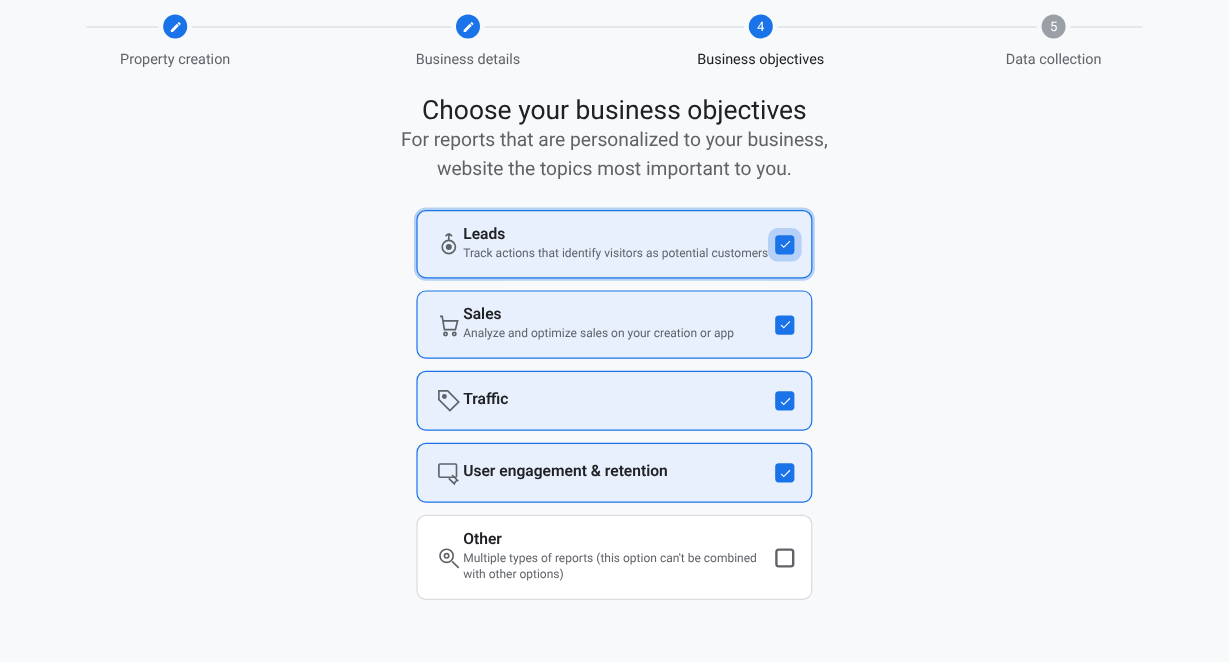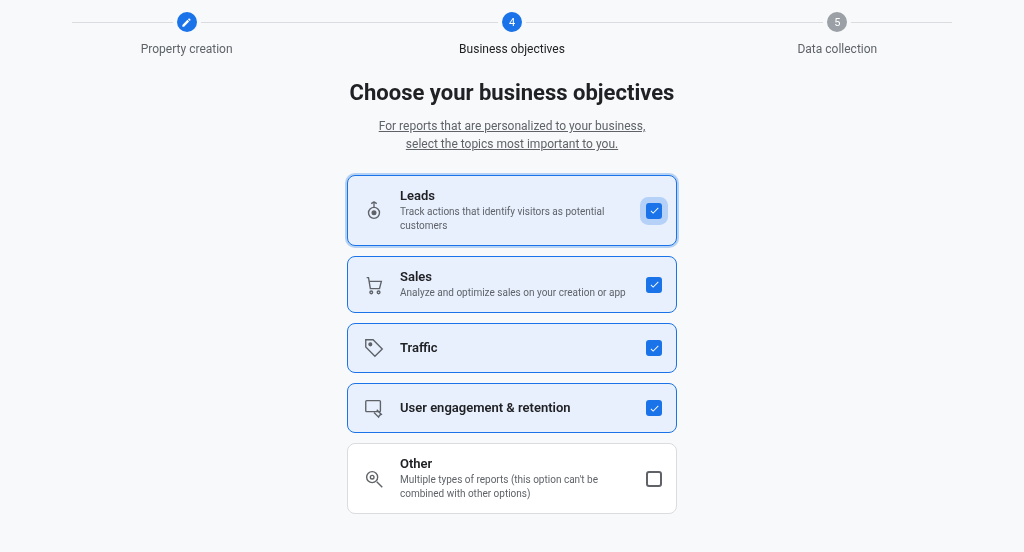--- a/index.html
+++ b/index.html
@@ -62,48 +62,45 @@
 
     
     .main {
       display: flex;
       flex-direction: column;
       align-items: center;
       padding: 24px 0 0 0;
     }
     .title {
       font-size: 22px;
-      font-weight: 700;
+      font-weight: 400;
       color: #202124;
-      margin-bottom: 12px;
     }
     .subtitle {
-      font-size: 12px;
+      font-size: 16px;
       color: #5f6368;
       text-align: center;
       line-height: 1.5;
       margin-bottom: 22px;
       max-width: 400px;
-      text-decoration: underline;
     }
 
     .cards {
       width: 330px;
       display: flex;
       flex-direction: column;
       gap: 10px;
     }
     .card {
       border: 1px solid #dadce0;
       border-radius: 8px;
       background: #fff;
       padding: 12px 14px;
       display: flex;
       align-items: center;
-      gap: 14px;
       cursor: pointer;
       justify-content: space-between;
     }
     .card.selected {
       border-color: #1a73e8;
       background: #e8f0fe;
     }
     .card.focused {
       box-shadow: 0 0 0 2px rgba(26,115,232,0.3);
     }
@@ -155,39 +152,47 @@
 
 <nav class="stepper">
   <div class="step">
     <div class="step-circle completed">
       <svg width="11" height="11" viewBox="0 0 24 24" fill="#fff">
           <path d="M3 17.25V21h3.75L17.81 9.94l-3.75-3.75L3 17.25zM20.71 7.04a1 1 0 0 0 0-1.41l-2.34-2.34a1 1 0 0 0-1.41 0l-1.83 1.83 3.75 3.75 1.83-1.83z"></path>
         </svg>
     </div>
     <span class="step-label">Property creation</span>
   </div>
+  <div class="step">
+    <div class="step-circle completed">
+      <svg width="11" height="11" viewBox="0 0 24 24" fill="#fff">
+          <path d="M3 17.25V21h3.75L17.81 9.94l-3.75-3.75L3 17.25zM20.71 7.04a1 1 0 0 0 0-1.41l-2.34-2.34a1 1 0 0 0-1.41 0l-1.83 1.83 3.75 3.75 1.83-1.83z"></path>
+        </svg>
+    </div>
+    <span class="step-label">Business details</span>
+  </div>
   <div class="step active">
     <div class="step-circle active">
       <span>4</span>
     </div>
     <span class="step-label">Business objectives</span>
   </div>
   <div class="step">
     <div class="step-circle inactive">
       <span>5</span>
     </div>
     <span class="step-label">Data collection</span>
   </div>
 </nav>
 
 <main class="main">
   <h1 class="title">Choose your business objectives</h1>
   <p class="subtitle">
     <span>For reports that are personalized to your business,</span><br>
-    <span>select the topics most important to you.</span>
+    <span>website the topics most important to you.</span>
   </p>
 
   <div class="cards">
 
     <div class="card selected focused">
       <div class="card-icon">
         <svg width="22" height="22" viewBox="0 0 24 24" fill="none" stroke="#5f6368" stroke-width="1.5">
           <circle cx="12" cy="14" r="6"></circle>
             <circle cx="12" cy="14" r="2" fill="#5f6368"></circle>
           <line x1="12" y1="2" x2="12" y2="8"></line>

